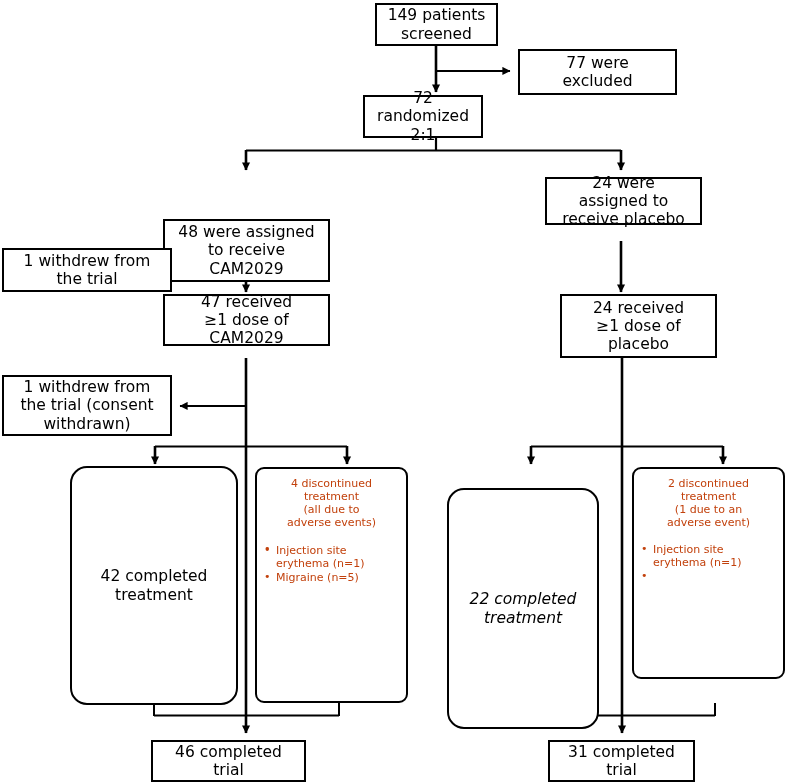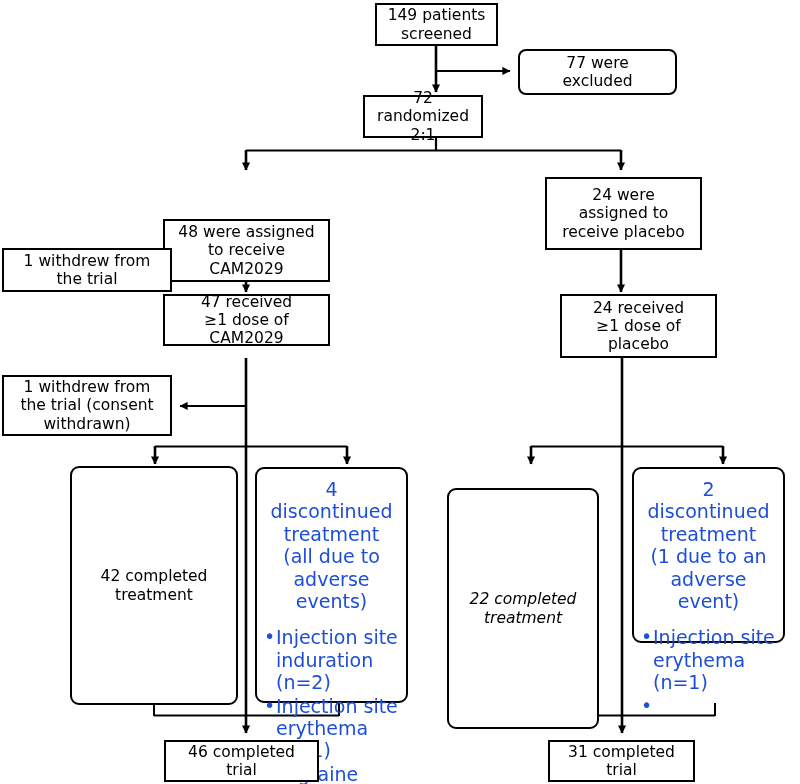--- a/index.html
+++ b/index.html
@@ -31,31 +31,31 @@
     align-items: center;
     justify-content: center;
     text-align: center;
     color: #000000;
     font-family: "DejaVu Sans", sans-serif;
     font-size: 15.5px;
     line-height: 1.18;
     white-space: pre-line;
   }
   .node-box.rounded {
-    border-radius: 9px;
+    border-radius: 17px;
   }
   .ae-box {
     position: absolute;
     box-sizing: border-box;
     border: 2.5px solid #000000;
     border-radius: 9px;
     background: #ffffff;
-    color: #1d4ed8;
+    color: #c2410c;
     font-family: "DejaVu Sans", sans-serif;
-    font-size: 19px;
+    font-size: 11px;
     line-height: 1.18;
     padding: 9px 6px 6px 6px;
     display: flex;
     flex-direction: column;
   }
   .ae-head {
     text-align: center;
     white-space: pre-line;
   }
   .ae-list {
@@ -140,31 +140,31 @@
     <g>
       <line x1="531" y1="707" x2="531" y2="716" stroke="#000000" stroke-width="2"></line>
       <line x1="715" y1="703" x2="715" y2="716" stroke="#000000" stroke-width="2"></line>
       <line x1="531" y1="715.5" x2="715" y2="715.5" stroke="#000000" stroke-width="2"></line>
     </g>
   </svg>
 
   <div class="node-box" style="left:375px; top:3px; width:123px; height:43px;">149 patients
 screened</div>
 
-  <div class="node-box" style="left:518px; top:49px; width:159px; height:46px;border-radius:8px;">77 were
+  <div class="node-box" style="left:518px; top:49px; width:159px; height:46px;">77 were
 excluded</div>
 
   <div class="node-box" style="left:363px; top:95px; width:120px; height:43px;">72 randomized
 2:1</div>
 
   <div class="node-box" style="left:163px; top:177px; width:167px; height:63px;margin-top:42px;">48 were assigned
 to receive
 CAM2029</div>
 
-  <div class="node-box" style="left:545px; top:177px; width:157px; height:73px;">24 were
+  <div class="node-box" style="left:545px; top:177px; width:157px; height:48px;">24 were
 assigned to
 receive placebo</div>
 
   <div class="node-box" style="left:2px; top:248px; width:170px; height:44px;">1 withdrew from
 the trial</div>
 
   <div class="node-box" style="left:163px; top:294px; width:167px; height:52px;">47 received
 ≥1 dose of
 CAM2029</div>
 
@@ -182,48 +182,47 @@
   <div class="node-box rounded" style="left:447px; top:488px; width:152px; height:241px;font-style:italic;">22 completed
 treatment</div>
 
   <div class="ae-box" style="left:255px; top:467px; width:153px; height:236px;">
     <div class="ae-head">4 discontinued
 treatment
 (all due to
 adverse events)</div>
     <ul class="ae-list">
       <li>
-        <span class="bullet">•</span><span>Injection site
-induration (n=2)</span>
+        <span class="bullet">•</span>
       </li>
       <li>
         <span class="bullet">•</span><span>Injection site
 erythema (n=1)</span>
       </li>
       <li>
         <span class="bullet">•</span><span>Migraine (n=5)</span>
       </li>
     </ul>
   </div>
 
-  <div class="ae-box" style="left:632px; top:467px; width:153px; height:176px;">
+  <div class="ae-box" style="left:632px; top:467px; width:153px; height:212px;">
     <div class="ae-head">2 discontinued
 treatment
 (1 due to an
 adverse event)</div>
     <ul class="ae-list">
       <li>
         <span class="bullet">•</span><span>Injection site
 erythema (n=1)</span>
       </li>
       <li>
         <span class="bullet">•</span>
       </li>
     </ul>
   </div>
 
-  <div class="node-box" style="left:164px; top:740px; width:155px; height:42px;">46 completed
+  <div class="node-box" style="left:151px; top:740px; width:155px; height:42px;">46 completed
 trial</div>
 
   <div class="node-box" style="left:548px; top:740px; width:147px; height:42px;">31 completed
 trial</div>
 
 </div>
 
 </body></html>

